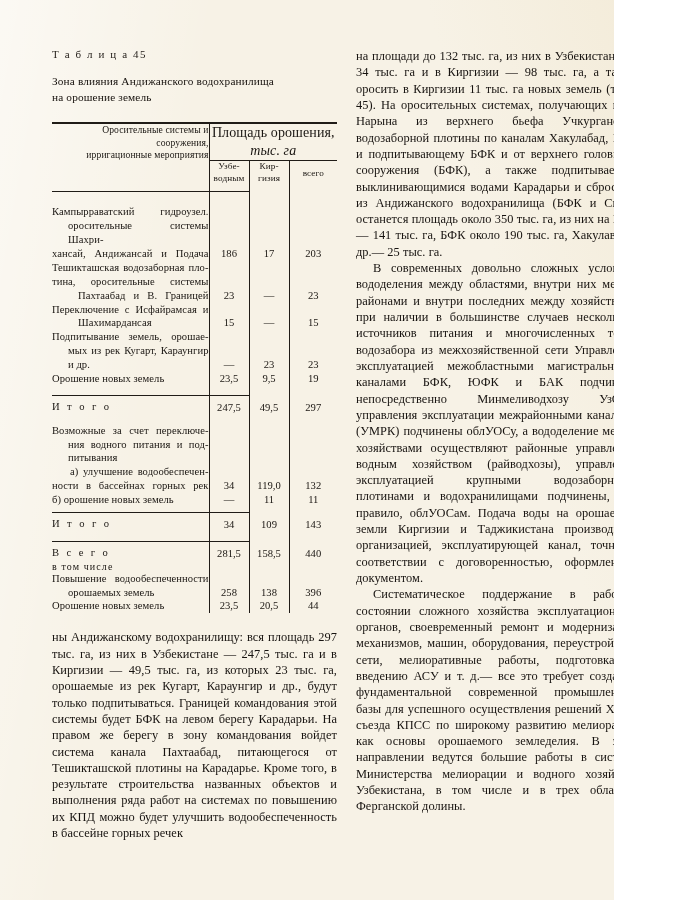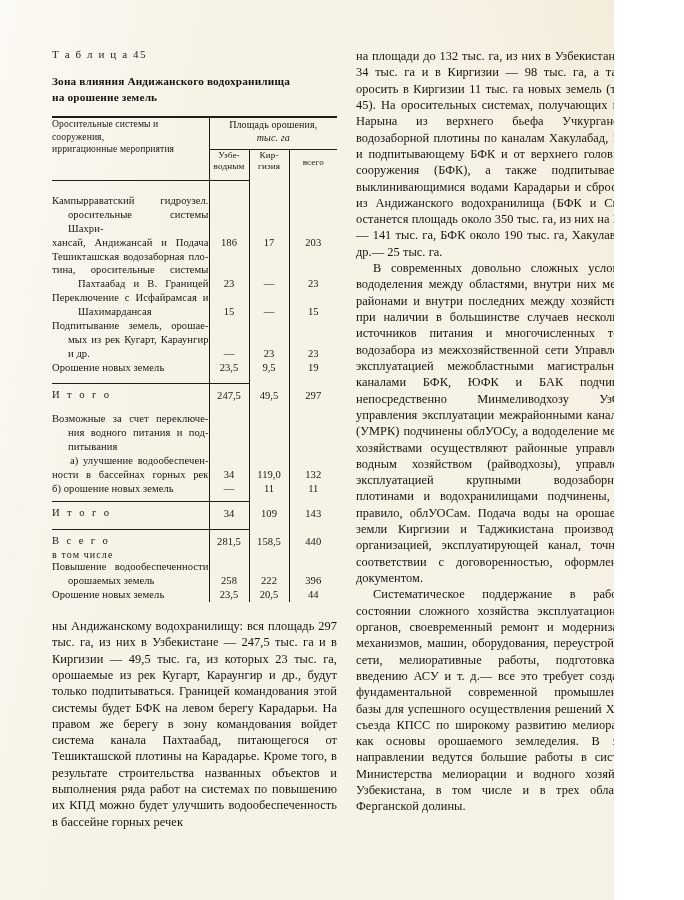--- a/index.html
+++ b/index.html
@@ -37,24 +37,24 @@
 
   
   .tbl-num {
     font-size: 11px;
     letter-spacing: 1.6px;
     margin-bottom: 13px;
     color: #221d18;
   }
   .tbl-title {
     font-size: 11.3px;
-    font-weight: bold;
+    font-weight: normal;
     line-height: 1.42;
     letter-spacing: 0.15px;
-    margin-bottom: 11px;
+    margin-bottom: 17px;
     color: #17120e;
   }
 
   
   table.t45 {
     border-collapse: collapse;
     width: 285px;
     font-size: 10.2px;
     color: #1a1612;
     table-layout: fixed;
@@ -65,27 +65,27 @@
     font-weight: normal;
   }
   .rule-top { border-top: 2.2px solid #201c17; }
   .rule-mid { border-top: 1.1px solid #201c17; }
   .rule-thick { border-top: 1.6px solid #201c17; }
   .vline { border-left: 1.1px solid #201c17; }
 
   .hd-stub {
     height: 62px;
     font-size: 9.6px;
-    text-align: left;
+    text-align: right;
     line-height: 1.32;
     padding: 22px 6px 0 6px;
     letter-spacing: 0.1px;
   }
   .hd-group {
-    font-size: 10px;
+    font-size: 14px;
     text-align: center;
     line-height: 1.3;
     padding: 5px 2px 4px 2px;
     letter-spacing: 0.1px;
   }
   .hd-group i { font-style: italic; }
   .hd-sub {
     font-size: 9.2px;
     text-align: center;
     line-height: 1.22;
@@ -344,21 +344,21 @@
         <td class="vline"></td>
         <td class="vline"></td>
       </tr>
 
       <tr>
         <td class="lbl">
           <div class="j">Повышение        водообеспеченности</div>
           <div class="ind1">орошаемых земель</div>
         </td>
         <td class="num vline" style="vertical-align:bottom">258</td>
-        <td class="num vline" style="vertical-align:bottom">222</td>
+        <td class="num vline" style="vertical-align:bottom">138</td>
         <td class="num vline" style="vertical-align:bottom">396</td>
       </tr>
 
       <tr>
         <td class="lbl bold">Орошение новых земель</td>
         <td class="num vline">23,5</td>
         <td class="num vline">20,5</td>
         <td class="num vline">44</td>
       </tr>
     </tbody>

